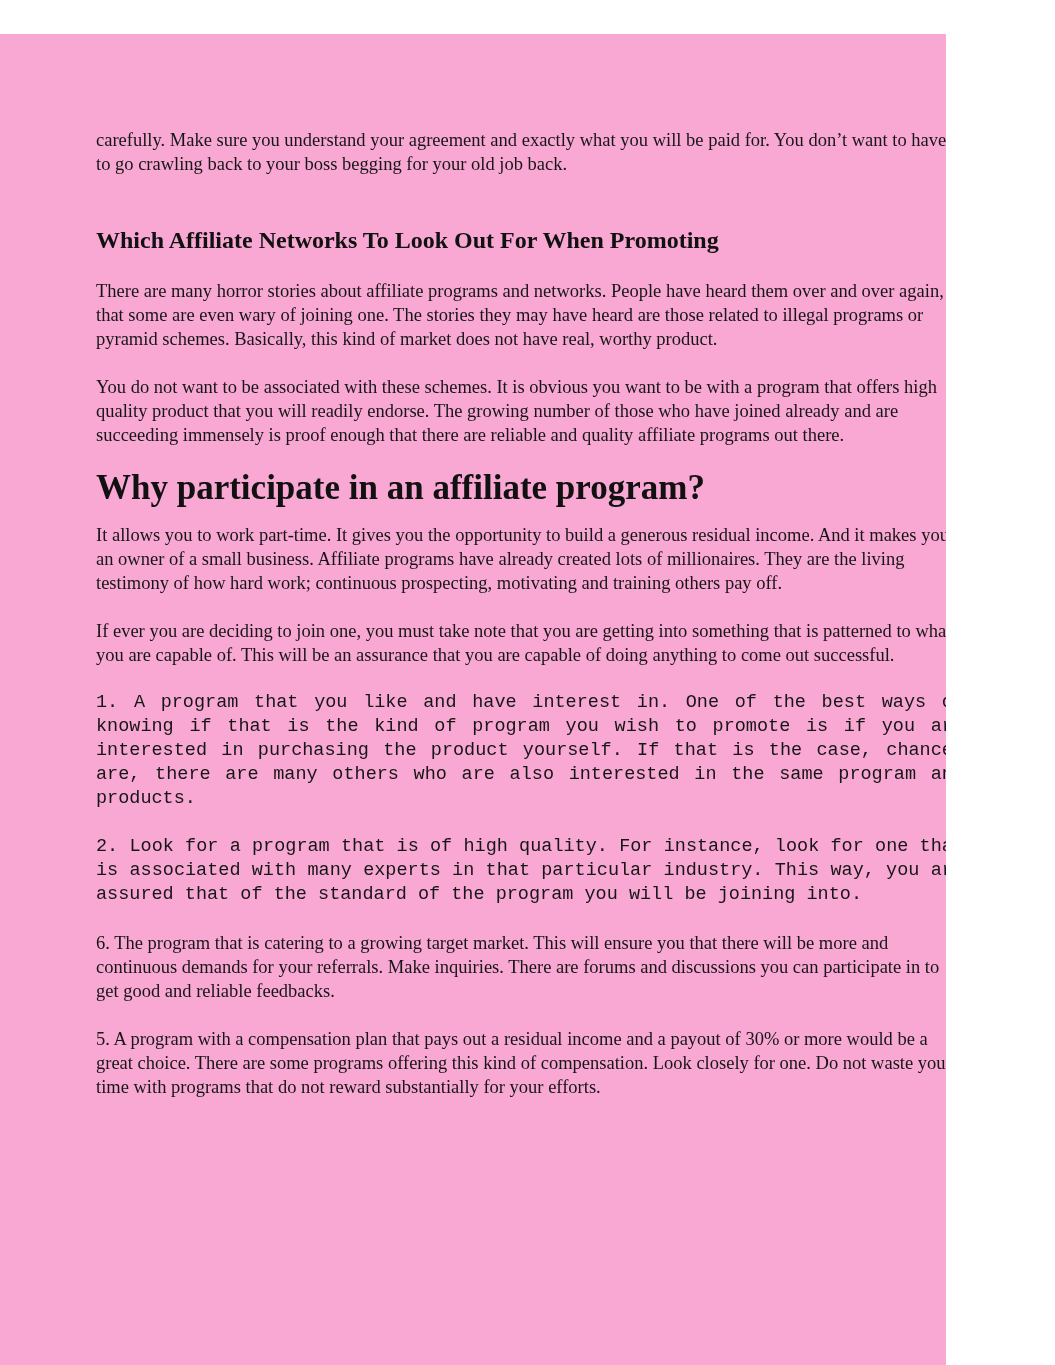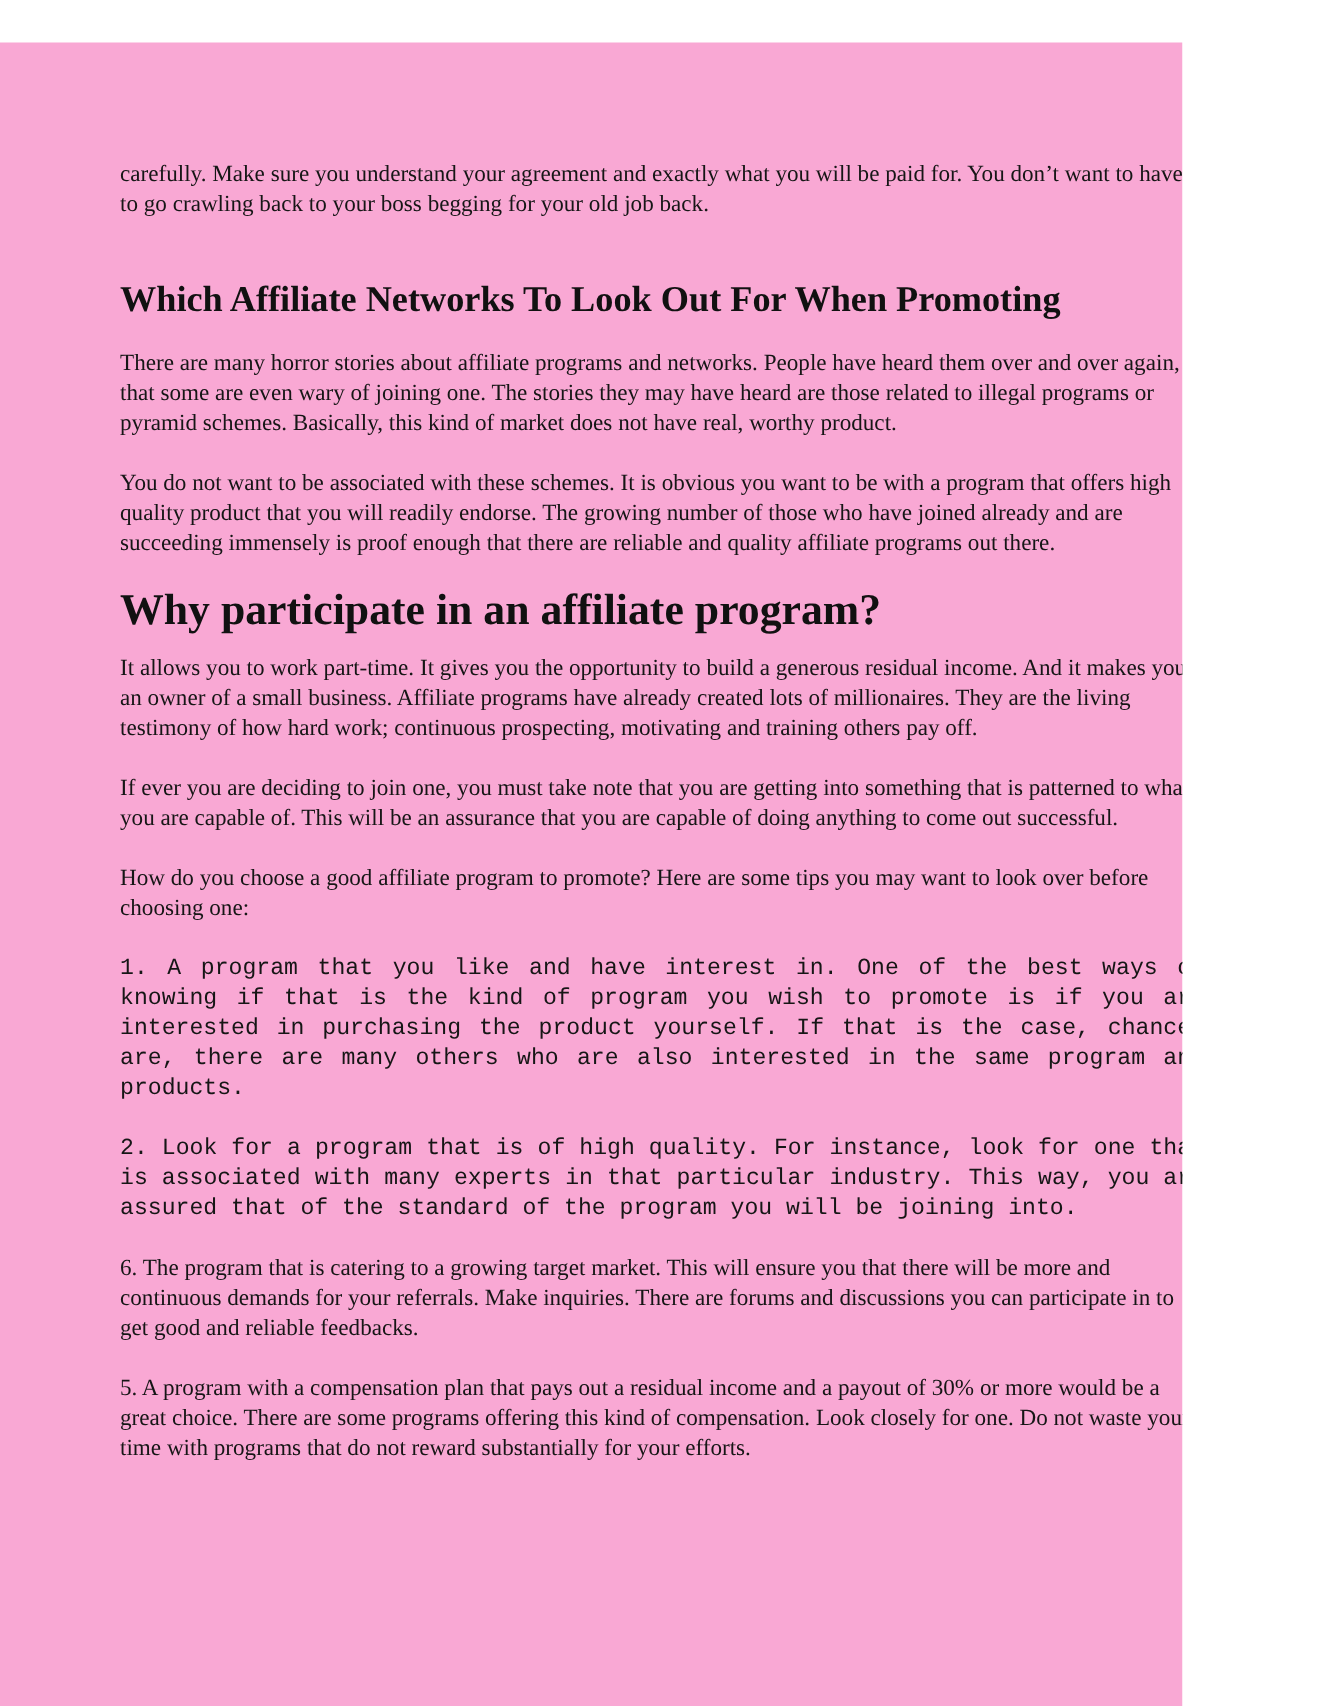--- a/index.html
+++ b/index.html
@@ -40,21 +40,21 @@
     font-size: 18.5px;
     line-height: 24px;
     text-align: left;
   }
   .content p.justify {
     text-align: justify;
     font-family: Liberation Mono, monospace;
   }
   h2.section-heading {
     margin: 50px 0 25px 0;
-    font-size: 29px;
+    font-size: 24px;
     line-height: 28px;
     font-weight: bold;
     color: #111111;
   }
   h1.chapter-heading {
     margin: 22px 0 18px 0;
     font-size: 35px;
     line-height: 34px;
     font-weight: bold;
     color: #111111;
@@ -73,21 +73,20 @@
     <p>There are many horror stories about affiliate programs and networks. People have heard them over and over again, that some are even wary of joining one. The stories they may have heard are those related to illegal programs or pyramid schemes. Basically, this kind of market does not have real, worthy product.</p>
 
     <p>You do not want to be associated with these schemes. It is obvious you want to be with a program that offers high quality product that you will readily endorse. The growing number of those who have joined already and are succeeding immensely is proof enough that there are reliable and quality affiliate programs out there.</p>
 
     <h1 class="chapter-heading">Why participate in an affiliate program?</h1>
 
     <p>It allows you to work part-time. It gives you the opportunity to build a generous residual income. And it makes you an owner of a small business. Affiliate programs have already created lots of millionaires. They are the living testimony of how hard work; continuous prospecting, motivating and training others pay off.</p>
 
     <p>If ever you are deciding to join one, you must take note that you are getting into something that is patterned to what you are capable of. This will be an assurance that you are capable of doing anything to come out successful.</p>
 
-    <p>How do you choose a good affiliate program to promote? Here are some tips you may want to look over before choosing one:</p>
 
     <p class="justify">1. A program that you like and have interest in. One of the best ways of knowing if that is the kind of program you wish to promote is if you are interested in purchasing the product yourself. If that is the case, chances are, there are many others who are also interested in the same program and products.</p>
 
     <p class="justify">2. Look for a program that is of high quality. For instance, look for one that is associated with many experts in that particular industry. This way, you are assured that of the standard of the program you will be joining into.</p>
 
 
     <p>6. The program that is catering to a growing target market. This will ensure you that there will be more and continuous demands for your referrals. Make inquiries. There are forums and discussions you can participate in to get good and reliable feedbacks.</p>
 
     <p>5. A program with a compensation plan that pays out a residual income and a payout of 30% or more would be a great choice. There are some programs offering this kind of compensation. Look closely for one. Do not waste your time with programs that do not reward substantially for your efforts.</p>
 

